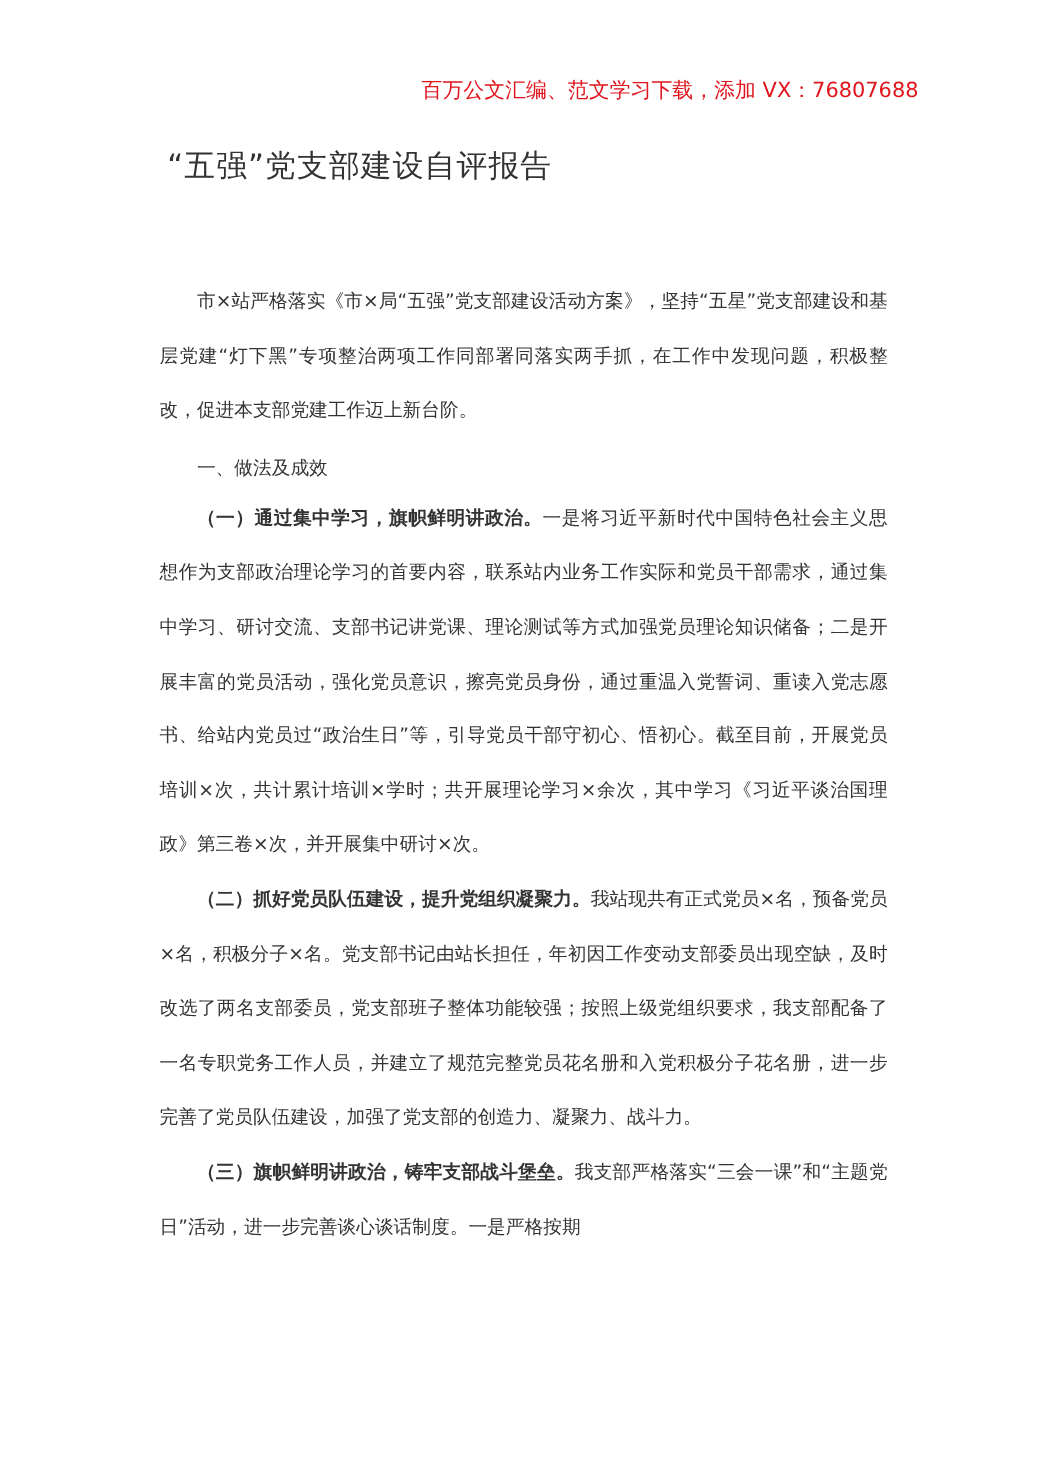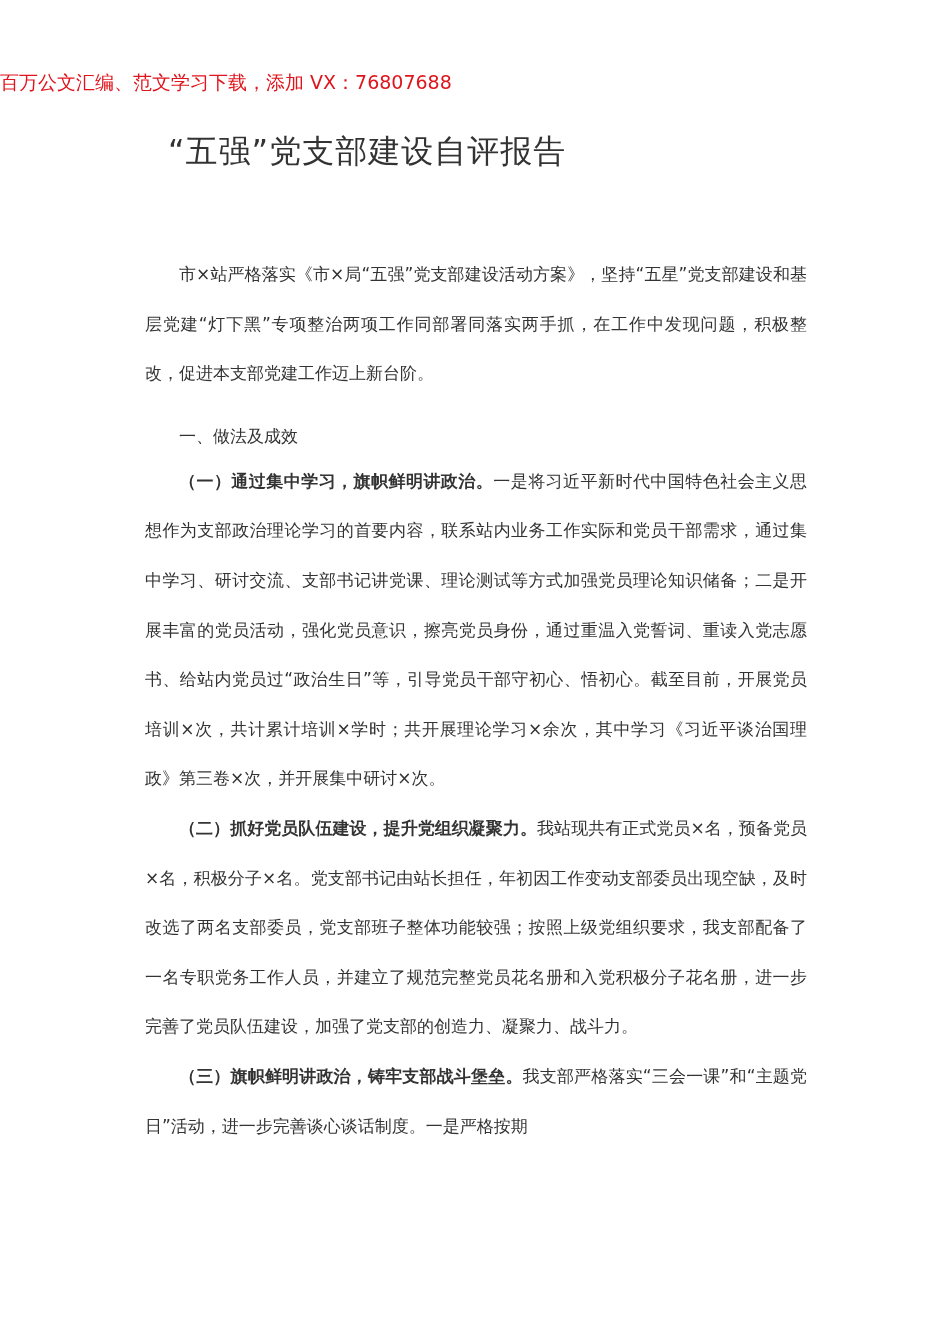--- a/index.html
+++ b/index.html
@@ -13,31 +13,31 @@
       position: relative;
       overflow: hidden;
       font-family: "DejaVu Sans", "Liberation Sans", sans-serif;
       color: #333333;
     }
     .watermark {
       position: absolute;
       left: 0;
       top: 68px;
       width: 835px;
-      text-align: left;
+      text-align: right;
       color: #e0141c;
       font-size: 19px;
       line-height: 28px;
       letter-spacing: 0px;
     }
     .doc-title {
       position: absolute;
-      left: 168px;
+      left: 152px;
       top: 134px;
-      font-size: 32px;
+      font-size: 28px;
       line-height: 34px;
       color: #333333;
       letter-spacing: 1px;
     }
     .body-text {
       position: absolute;
       left: 145px;
       top: 250px;
       width: 662px;
       font-size: 17px;
@@ -45,21 +45,21 @@
       color: #333333;
     }
     .para {
       margin: 0;
       text-indent: 2em;
       text-align: justify;
       word-break: break-all;
     }
     .heading-1 {
       line-height: 38px;
-      margin-top: 18px;
+      margin-top: 8px;
       margin-bottom: 2px;
     }
     .para-first {
       margin-top: 0;
     }
     .bold-lead {
       font-weight: bold;
       color: #333333;
     }
     .gap {

